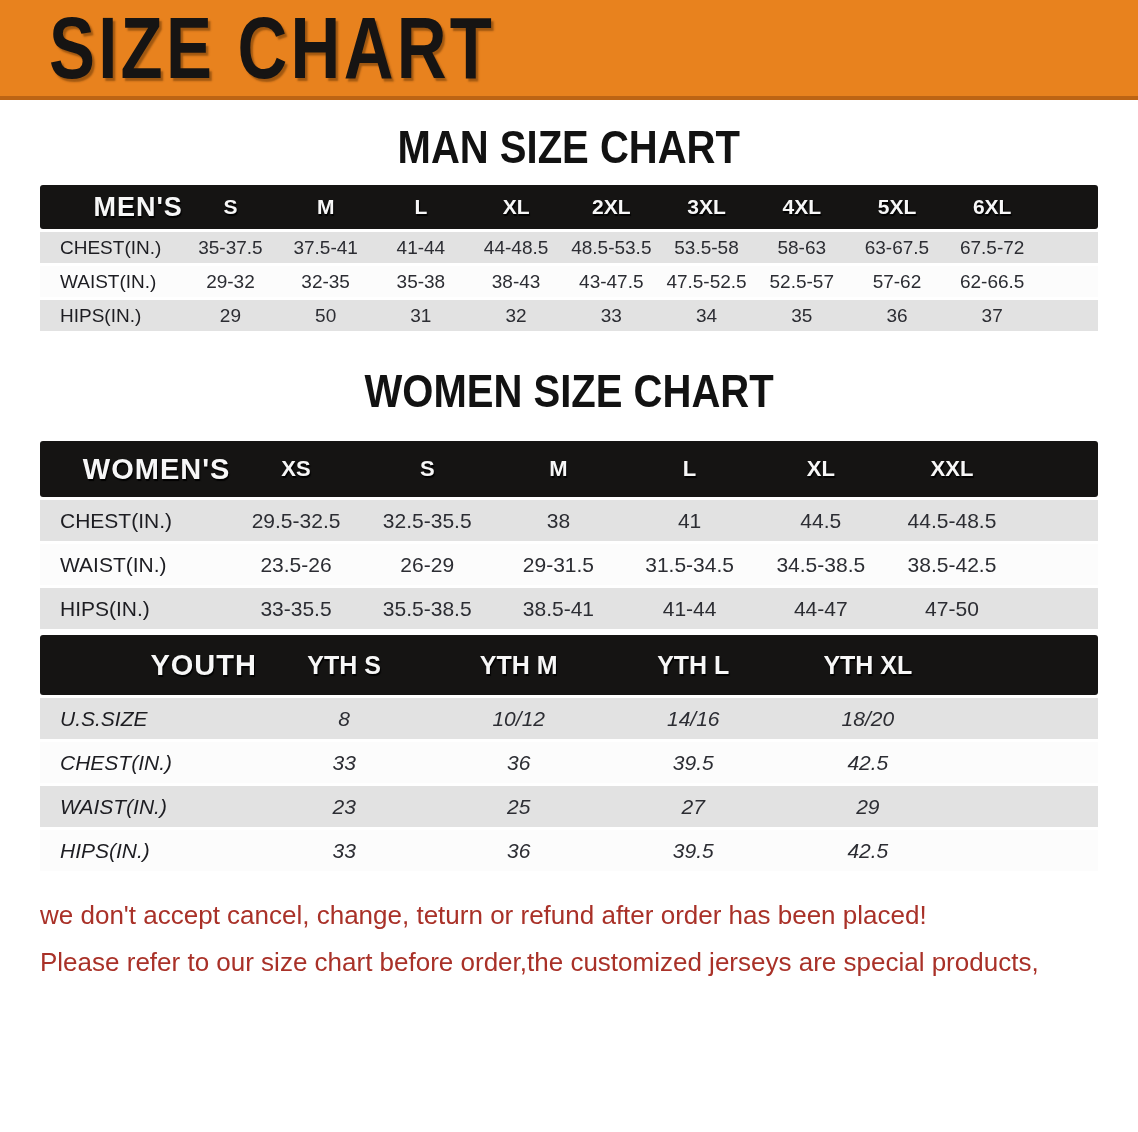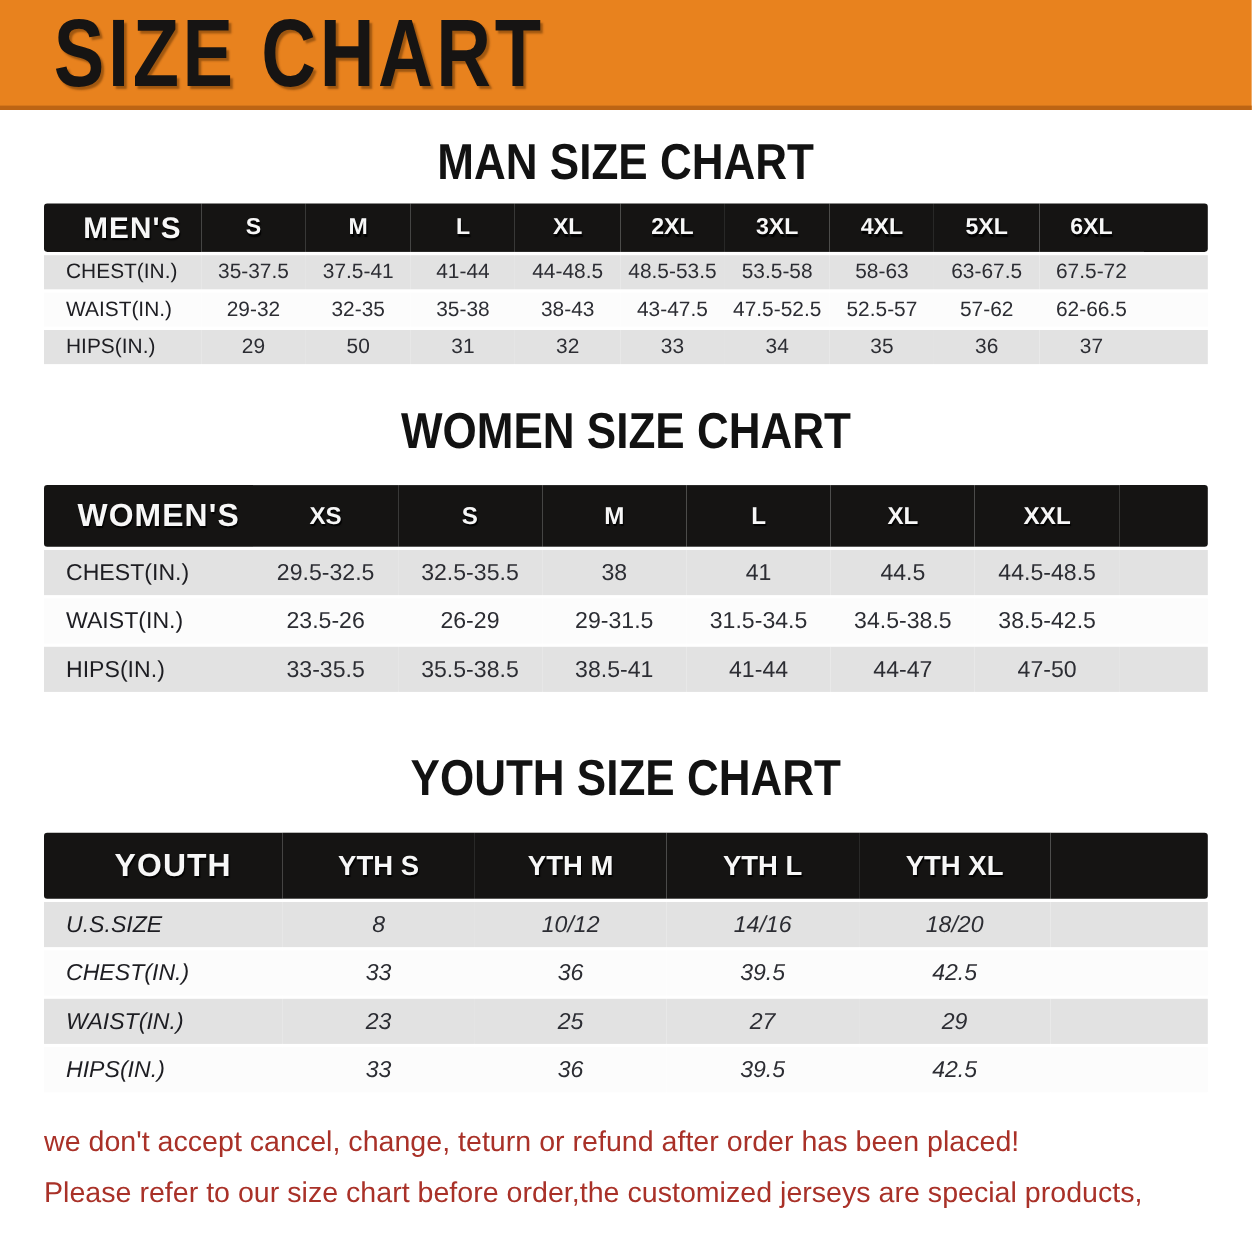--- a/index.html
+++ b/index.html
@@ -35,21 +35,21 @@
     border-collapse:separate; border-spacing:0 3px;
     table-layout:fixed;
   }
   .size-table thead th {
     background:var(--header-row-bg);
     color:#f7f7f7; font-weight:bold; text-align:center;
     text-shadow:1px 2px 1px rgba(0,0,0,0.95);
     vertical-align:middle;
   }
   .size-table thead th:first-child {
-    text-align:center; padding-left:18px; letter-spacing:1px;
+    text-align:right; padding-left:18px; letter-spacing:1px;
     border-radius:3px 0 0 3px;
   }
   .size-table thead th:last-child { border-radius:0 3px 3px 0; }
   .size-table tbody td {
     text-align:center; vertical-align:middle; color:#2c2d33;
   }
   .size-table tbody td:first-child {
     text-align:left; padding-left:20px; color:#1d1d22;
   }
   .size-table tbody tr:nth-child(odd) td  { background:var(--row-gray); }
@@ -208,21 +208,20 @@
           <td>41-44</td>
           <td>44-47</td>
           <td>47-50</td>
           <td></td>
         </tr>
       </tbody>
     </table>
 </section>
 
 <section>
-  <h2 class="section-heading hd-youth"><span>YOUTH SIZE CHART</span></h2>
   <table class="size-table t-youth">
     <colgroup>
       <col style="width:20.5%">
       <col style="width:16.5%">
         <col style="width:16.5%">
         <col style="width:16.5%">
         <col style="width:16.5%">
       <col style="width:13.5%">
     </colgroup>
   <thead>

